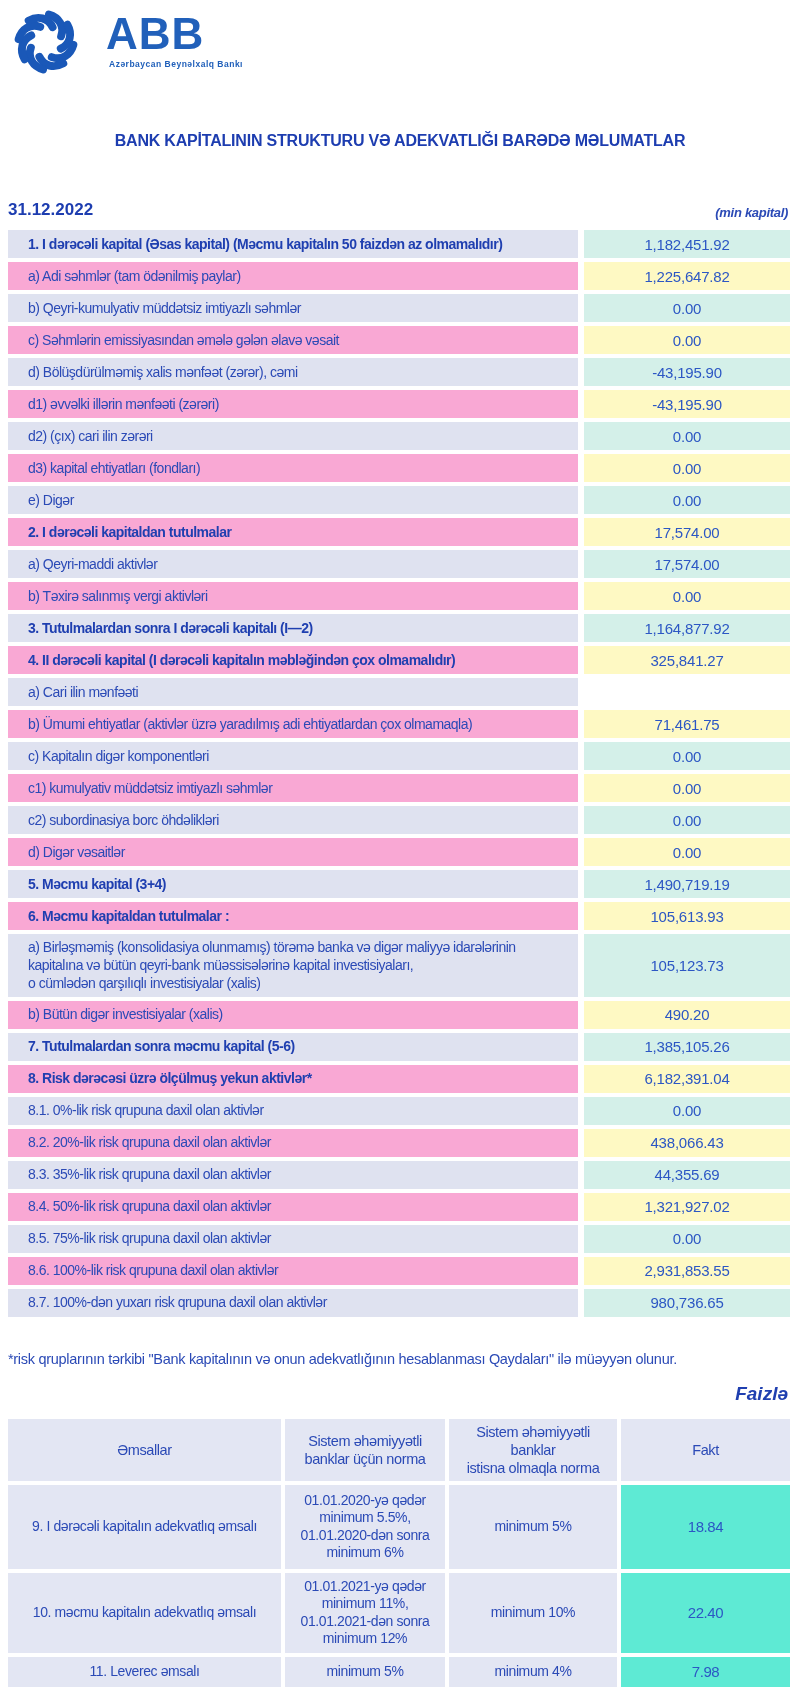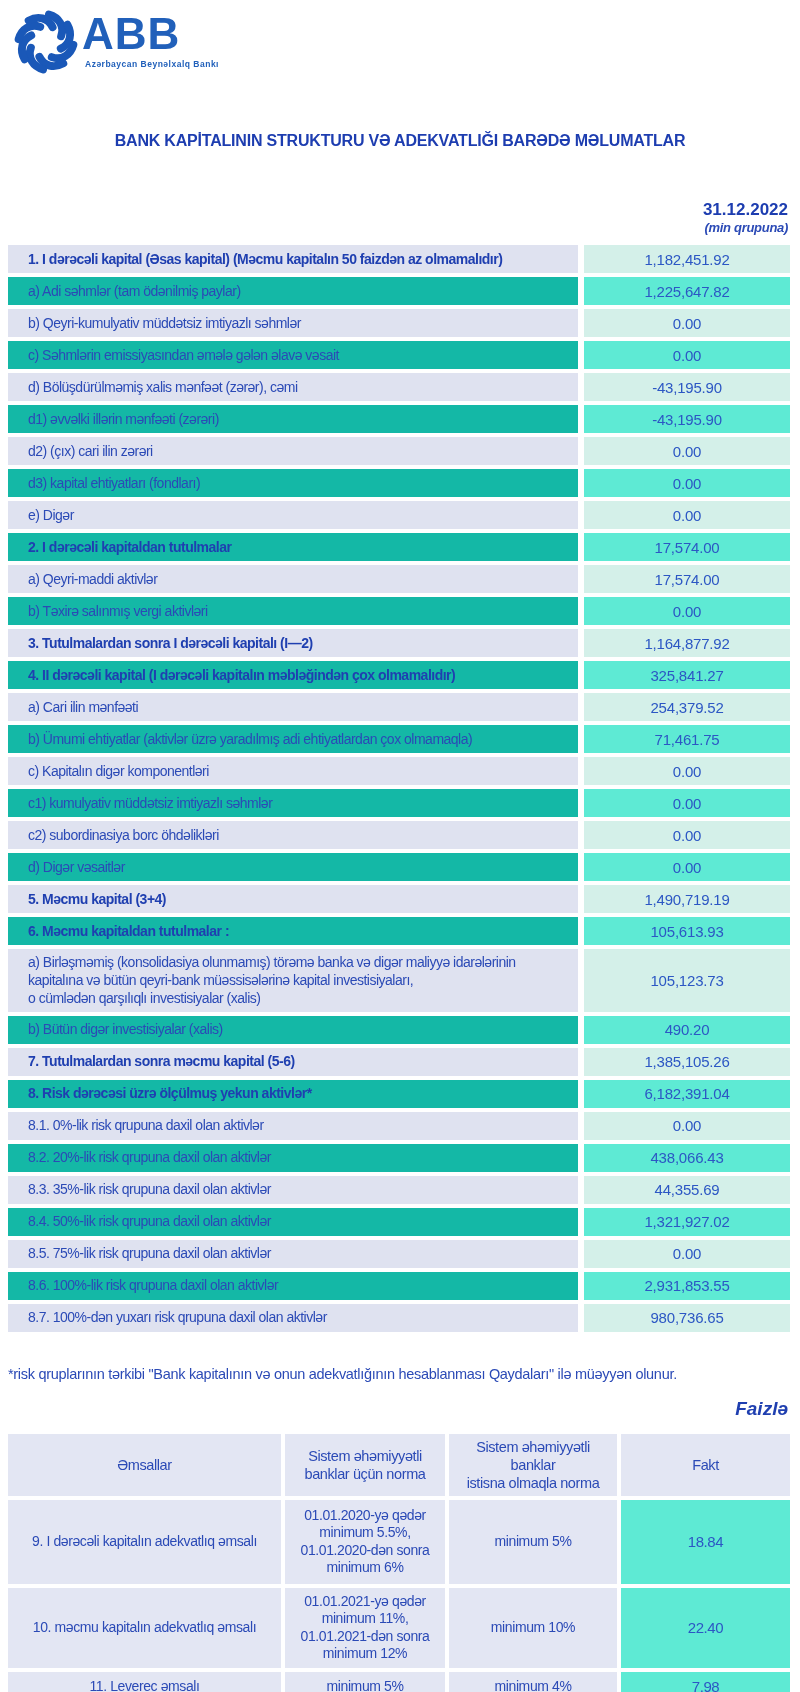--- a/index.html
+++ b/index.html
@@ -2,40 +2,40 @@
 <html><head>
 <meta charset="utf-8">
 <style>
   * { box-sizing: border-box; }
   html,body { margin:0; padding:0; background:#fff; }
   body { font-family:"Liberation Sans", sans-serif; }
   .page { position:relative; width:800px; height:1692px; margin:0; overflow:hidden; background:#fff; }
 
   
   .logo-row { display:flex; align-items:flex-start; padding:6px 0 0 10px; height:76px; }
-  .logo { display:flex; align-items:flex-start; gap:0; }
+  .logo { display:flex; align-items:flex-start; gap:24px; }
   .logo-text { display:flex; flex-direction:column; margin-top:6px; }
   .logo-abbr { font-size:44px; font-weight:bold; color:#2160ba; letter-spacing:1px; line-height:1.0; }
   .logo-tagline { font-size:8.5px; font-weight:bold; color:#2160ba; letter-spacing:0.5px; margin-top:3px; margin-left:3px; }
 
   
   .title { margin:56px 10px 0 10px; text-align:center; font-size:16px; font-weight:bold;
            color:#1d3db0; letter-spacing:-0.2px; }
-  .meta-row { display:flex; justify-content:space-between; align-items:flex-end; margin:50px 12px 0 8px;flex-direction:column; }
+  .meta-row { display:flex; justify-content:space-between; align-items:flex-end; margin:50px 12px 0 8px; }
   .date { font-size:17px; font-weight:bold; color:#1d3db0; }
   .unit-note { font-size:13px; font-style:italic; font-weight:bold; color:#2b4ab6; letter-spacing:-0.3px; }
 
   
   .capital-table { display:flex; flex-direction:column; gap:4px; margin:10px 10px 0 8px; width:782px; }
   .cap-row { display:flex; gap:6px; }
   .cap-label { flex:0 0 570px; min-height:28px; display:flex; align-items:center;
                padding:4px 8px 4px 20px; font-size:14px; letter-spacing:-0.5px;
-               color:#2b4ab6; background:#14b8a6; white-space:pre-line; line-height:1.3; }
+               color:#2b4ab6; background:#f9a8d4; white-space:pre-line; line-height:1.3; }
   .cap-value { flex:1; min-height:28px; display:flex; align-items:center; justify-content:center;
-               font-size:15px; letter-spacing:-0.2px; color:#2c57c4; background:#5eead4; }
+               font-size:15px; letter-spacing:-0.2px; color:#2c57c4; background:#fef9c3; }
   .cap-row:nth-child(odd) .cap-label { background:#dfe2f0; }
   .cap-row:nth-child(odd) .cap-value { background:#d4f0e9; }
   .cap-row.bold .cap-label { font-weight:bold; color:#1f3fb0; }
 
   
   .footnote { margin:34px 10px 0 8px; font-size:14.5px; letter-spacing:-0.3px; color:#2b4ab6; }
   .percent-note { margin:16px 12px 0 0; text-align:right; font-size:19px; font-weight:bold;
                   font-style:italic; color:#1f3fb0; }
 
   
@@ -77,21 +77,21 @@
         <div class="logo-abbr">ABB</div>
         <div class="logo-tagline">Azərbaycan Beynəlxalq Bankı</div>
       </div>
     </div>
   </div>
 
   <div class="title">BANK KAPİTALININ STRUKTURU VƏ ADEKVATLIĞI BARƏDƏ MƏLUMATLAR</div>
 
   <div class="meta-row">
     <span class="date">31.12.2022</span>
-    <span class="unit-note">(min qrupuna)</span>
+    <span class="unit-note">(min kapital)</span>
   </div>
 
   <div class="capital-table" id="capital-table">
       <div class="cap-row bold">
         <div class="cap-label">1. I dərəcəli kapital (Əsas kapital) (Məcmu kapitalın 50 faizdən  az olmamalıdır)</div>
         <div class="cap-value">1,182,451.92</div>
       </div>
       <div class="cap-row">
         <div class="cap-label">a) Adi səhmlər (tam ödənilmiş paylar)</div>
         <div class="cap-value">1,225,647.82</div>
@@ -139,21 +139,20 @@
       <div class="cap-row bold">
         <div class="cap-label">3. Tutulmalardan  sonra I dərəcəli kapitalı (I—2)</div>
         <div class="cap-value">1,164,877.92</div>
       </div>
       <div class="cap-row bold">
         <div class="cap-label">4. II dərəcəli  kapital (I dərəcəli  kapitalın  məbləğindən çox olmamalıdır)</div>
         <div class="cap-value">325,841.27</div>
       </div>
       <div class="cap-row">
         <div class="cap-label">a) Cari ilin mənfəəti</div>
-        <div class="cap-value">254,379.52</div>
       </div>
       <div class="cap-row">
         <div class="cap-label">b) Ümumi ehtiyatlar (aktivlər üzrə yaradılmış adi ehtiyatlardan çox olmamaqla)</div>
         <div class="cap-value">71,461.75</div>
       </div>
       <div class="cap-row">
         <div class="cap-label">c)  Kapitalın digər komponentləri</div>
         <div class="cap-value">0.00</div>
       </div>
       <div class="cap-row">

